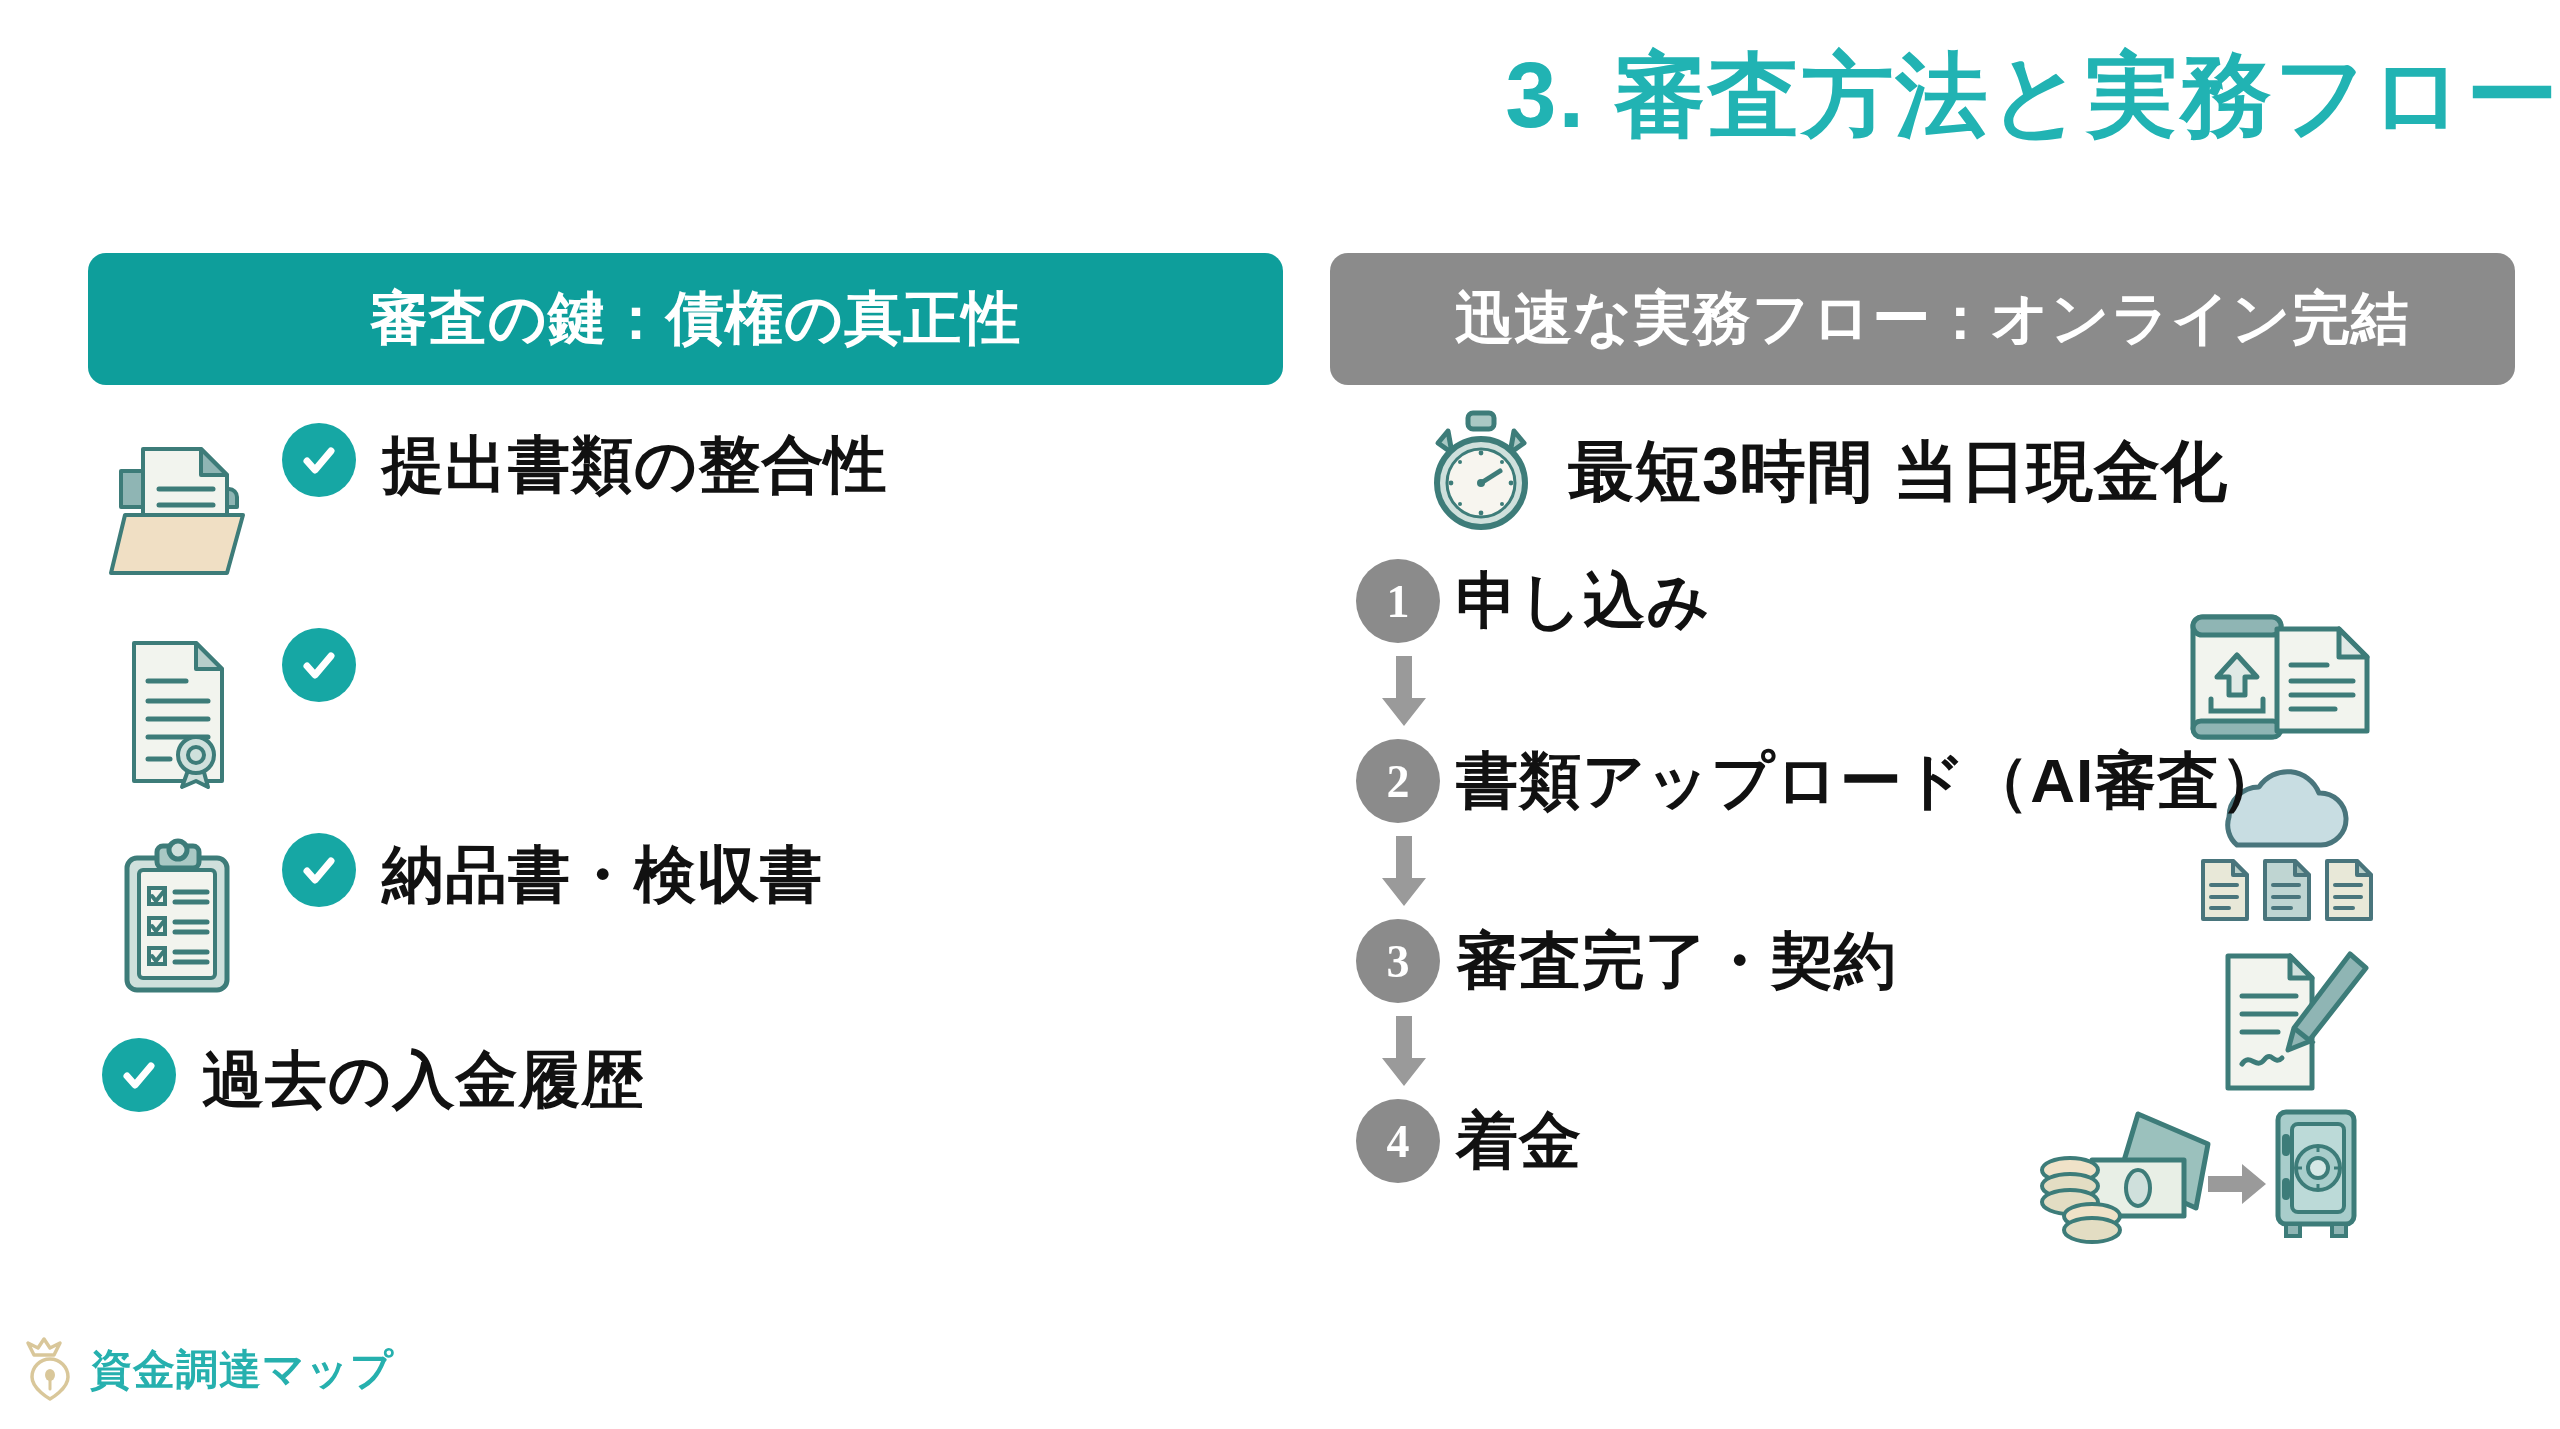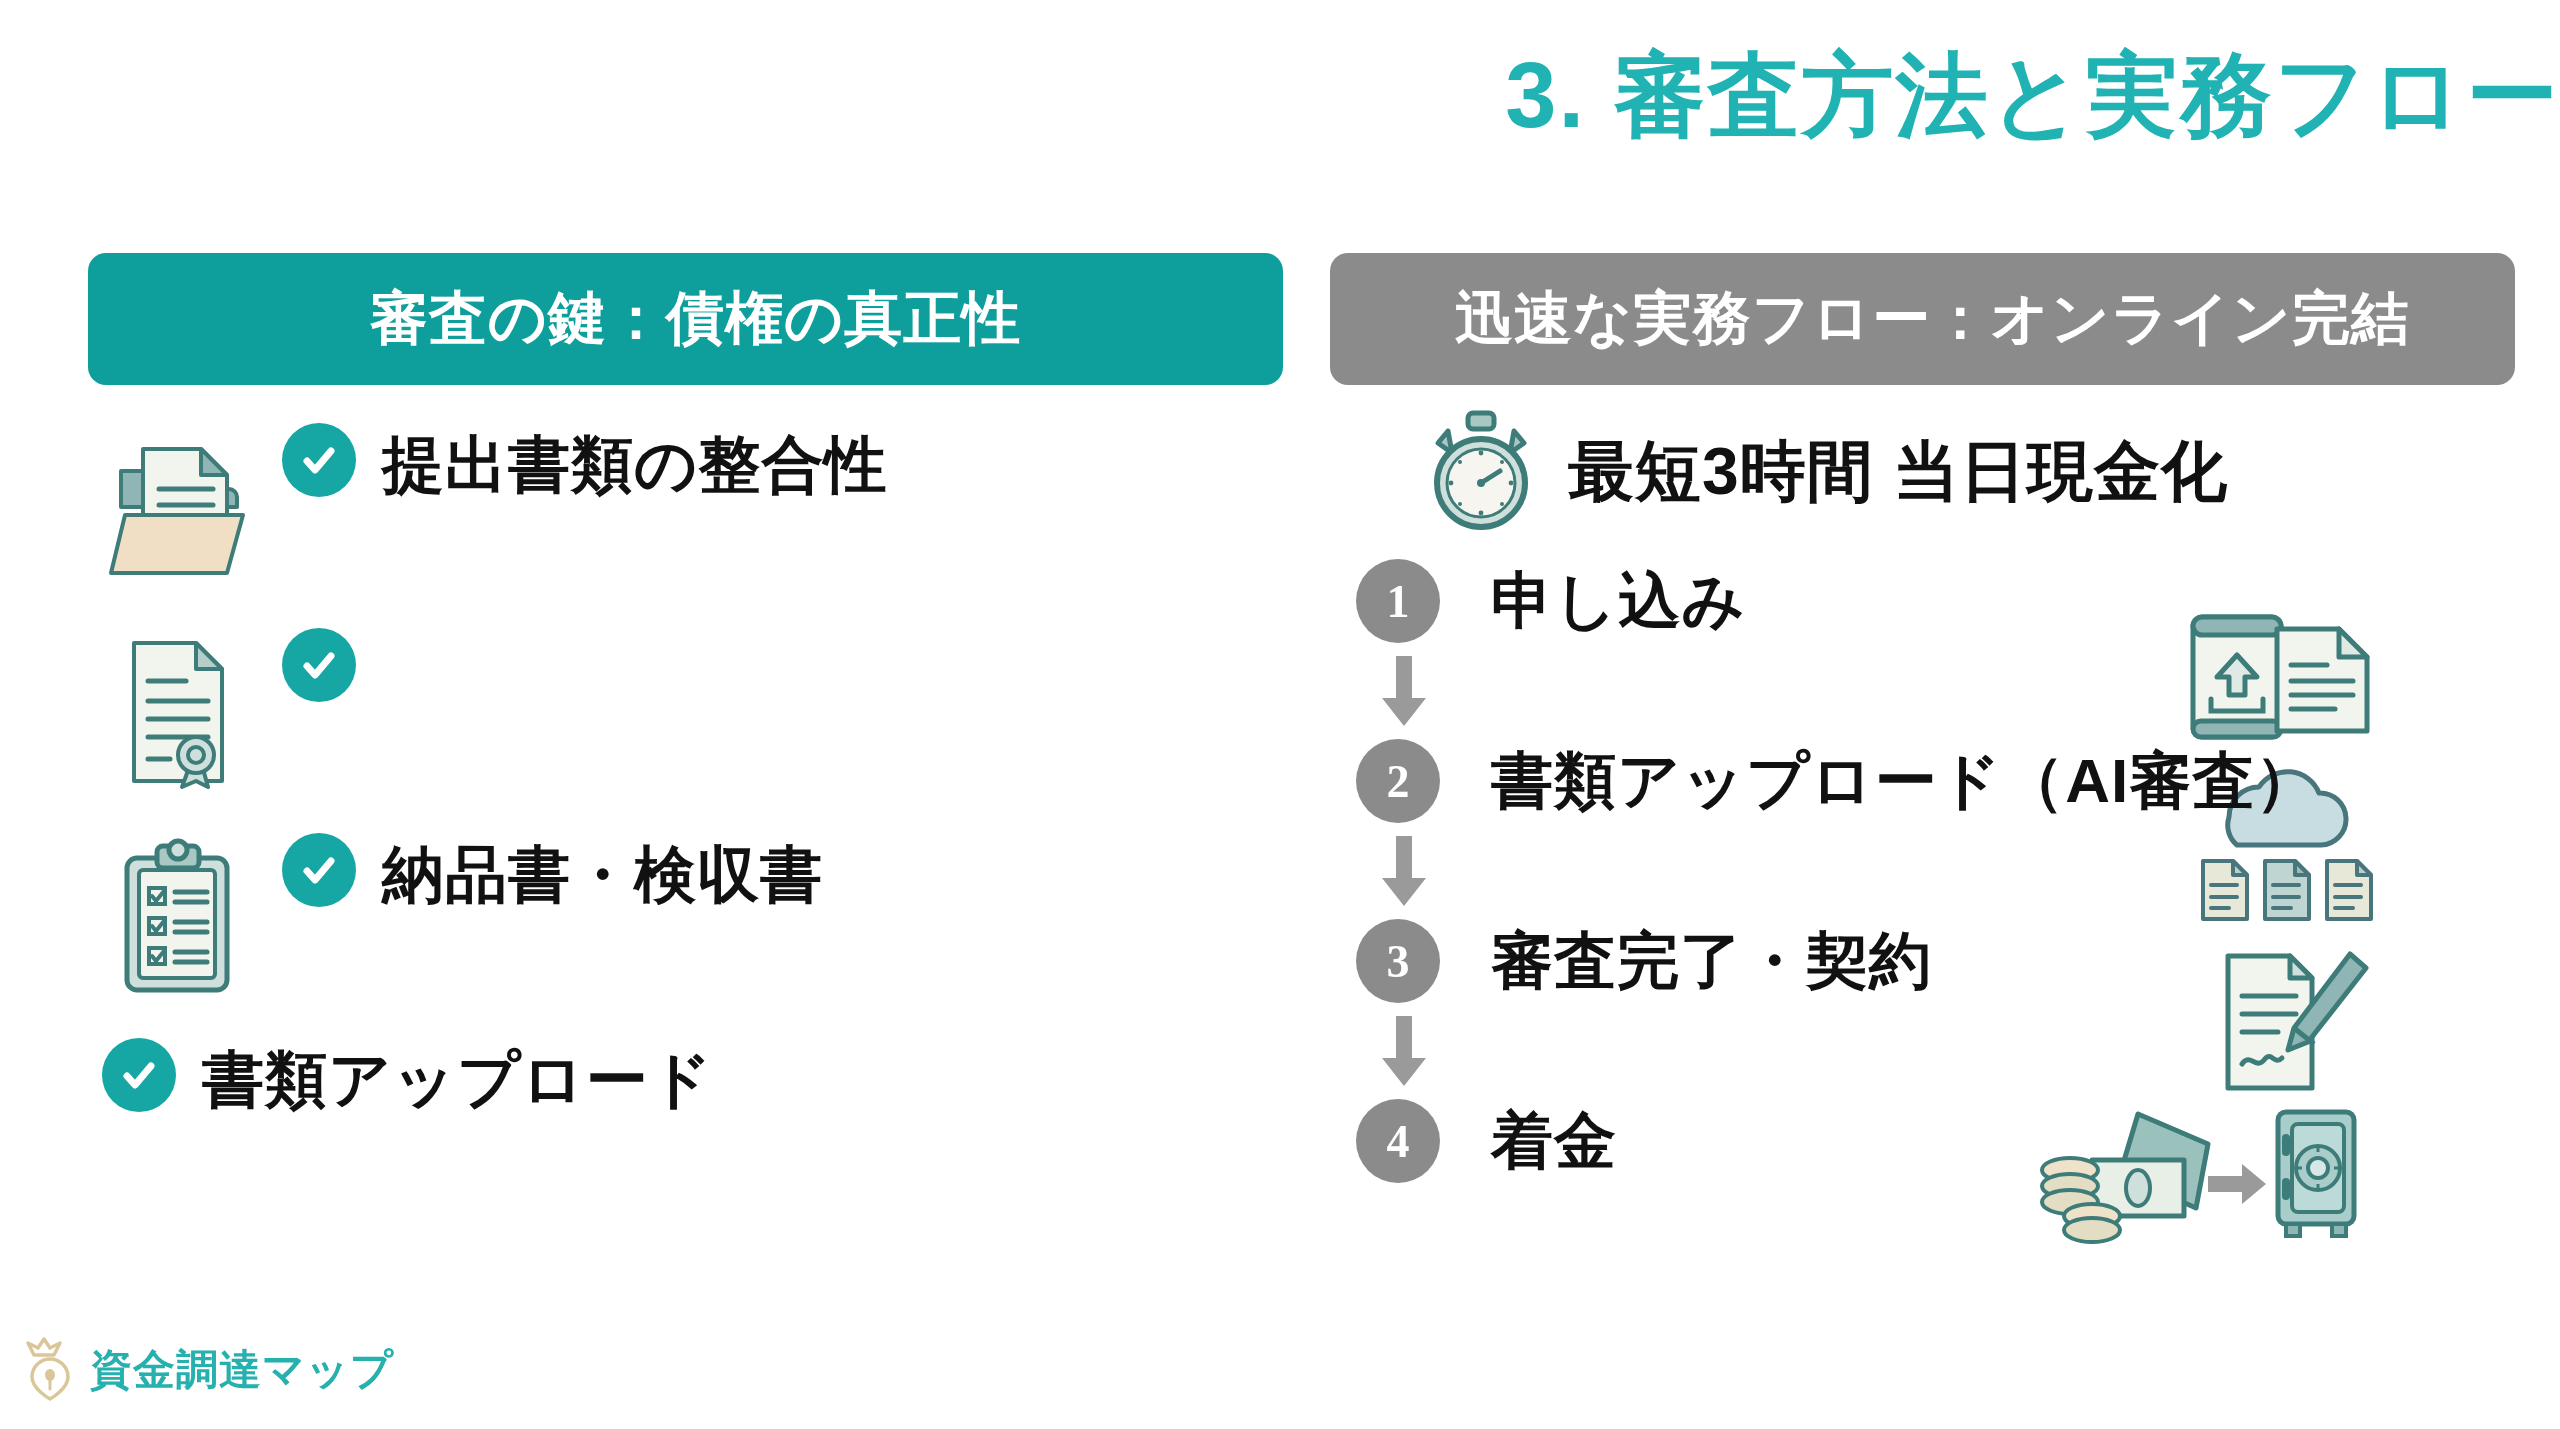--- a/index.html
+++ b/index.html
@@ -150,21 +150,21 @@
     justify-content: center;
     font-size: 46px;
     font-weight: 600;
     font-family: "Liberation Serif", "DejaVu Serif", serif;
   }
   .step-label {
     font-size: 62px;
     font-weight: 700;
     color: #111111;
     white-space: nowrap;
-    margin-left: 51px;
+    margin-left: 16px;
     letter-spacing: 1px;
     position: relative;
     z-index: 3;
   }
   .flow-arrow {
     height: 84px;
     margin-left: 46px;
     display: flex;
     align-items: center;
   }
@@ -286,21 +286,21 @@
       </div>
       <div class="row-label">納品書・検収書</div>
     </div>
 
     <div class="check-row">
       <div class="check-badge">
         <svg width="44" height="44" viewBox="0 0 44 44">
           <path d="M10 23l8 9 16-19" fill="none" stroke="#ffffff" stroke-width="7" stroke-linecap="round" stroke-linejoin="round"></path>
         </svg>
       </div>
-      <div class="row-label">書類アップロード</div>
+      <div class="row-label">過去の入金履歴</div>
     </div>
 
   </div>
 </div>
 
 <div class="col-right">
 
   <div class="pill pill-gray">
     <span>迅速な実務フロー：オンライン完結</span>
   </div>

